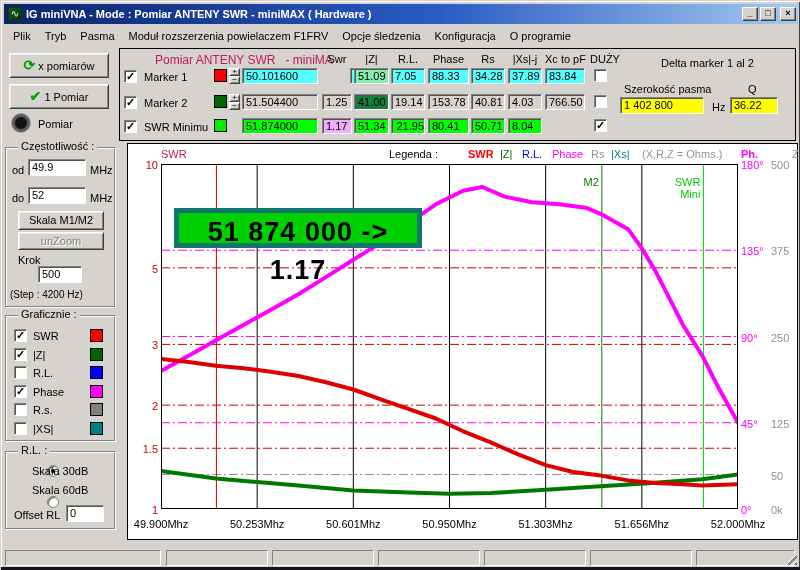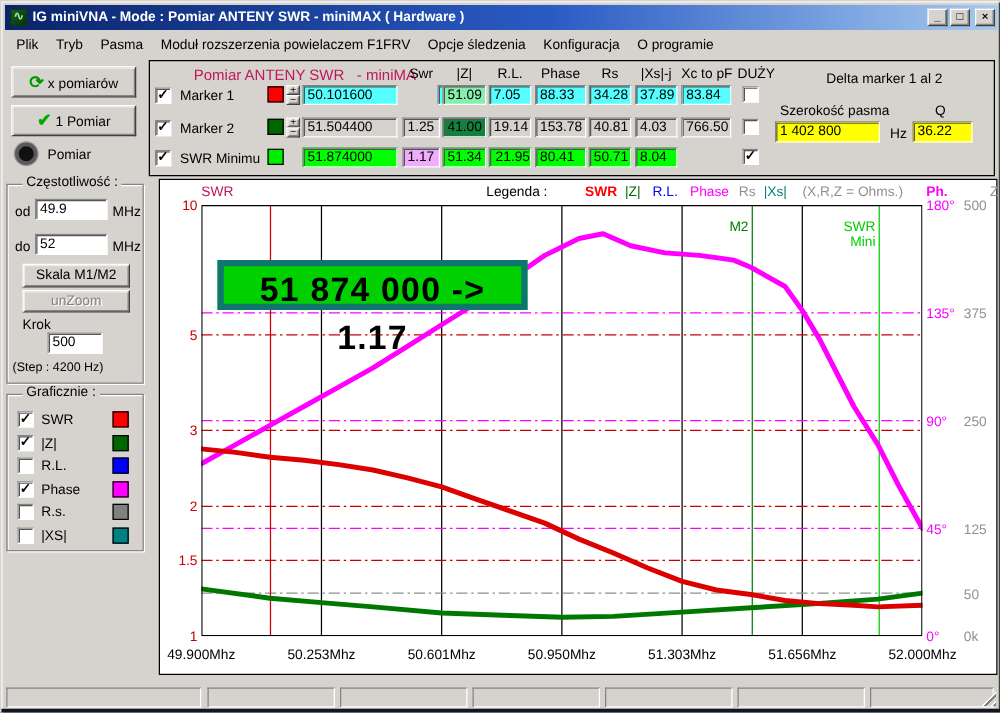--- a/index.html
+++ b/index.html
@@ -128,20 +128,31 @@
         <div class="abs colorbox" style="left: 84px; top: 68.5px; background: rgb(255, 0, 255);"></div>
         <div class="abs cb" style="left: 8px; top: 87px;"></div>
         <div class="abs txt" style="left: 27px; top: 88px;">R.s.</div>
         <div class="abs colorbox" style="left: 84px; top: 87px; background: rgb(128, 128, 128);"></div>
         <div class="abs cb" style="left: 8px; top: 105.5px;"></div>
         <div class="abs txt" style="left: 27px; top: 106.5px;">|XS|</div>
         <div class="abs colorbox" style="left: 84px; top: 105.5px; background: rgb(0, 128, 128);"></div>
       </div>
   </div>
 
+  <div class="abs gb" style="left:4px;top:450px;width:110px;height:78px;">
+    <div class="gb-label">R.L. :</div>
+    <div id="rlopts">
+        <div class="abs radio sel" style="left: 9px; top: 13px;"></div>
+        <div class="abs txt" style="left: 26px; top: 13px;">Skala 30dB</div>
+        <div class="abs radio" style="left: 9px; top: 32px;"></div>
+        <div class="abs txt" style="left: 26px; top: 32px;">Skala 60dB</div>
+      </div>
+    <div class="abs txt" style="left:8px;top:57px;">Offset RL</div>
+    <div class="abs sunken field" style="left:60px;top:53px;width:38px;height:17px;background:#fff;">0</div>
+  </div>
 
   <div id="mpanel" class="abs">
     <div class="abs txt red" style="left:10px;top:4px;font-size:12px;">
       <span>Pomiar ANTENY SWR</span>&nbsp;&nbsp;
       <span>- miniMA</span>
     </div>
     <div id="mheaders">
         <div class="abs txt" style="left: 202px; top: 4px; width: 30px; text-align: center;">Swr</div>
         <div class="abs txt" style="left: 234px; top: 4px; width: 35px; text-align: center;">|Z|</div>
         <div class="abs txt" style="left: 271px; top: 4px; width: 34px; text-align: center;">R.L.</div>

